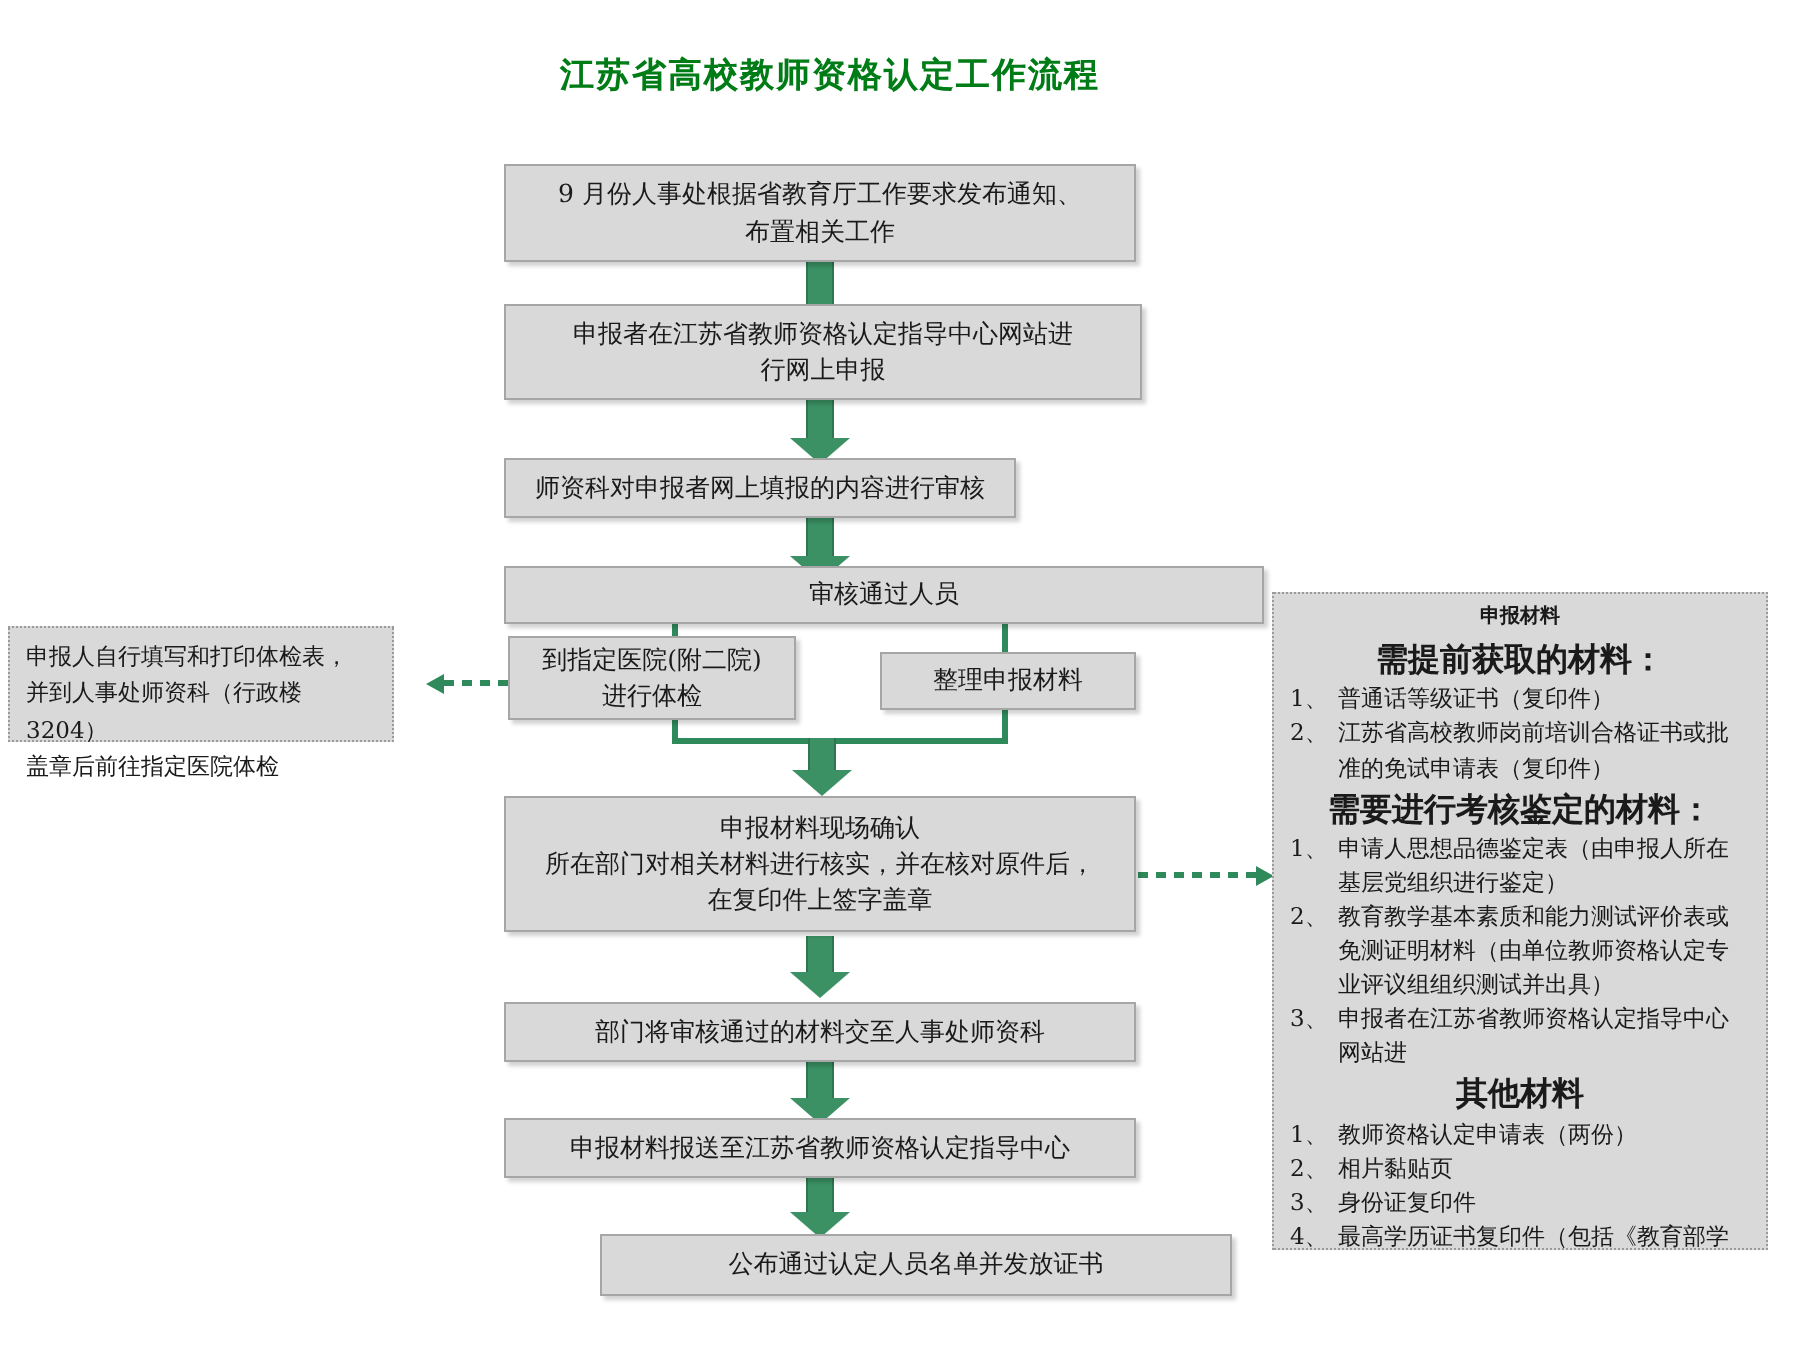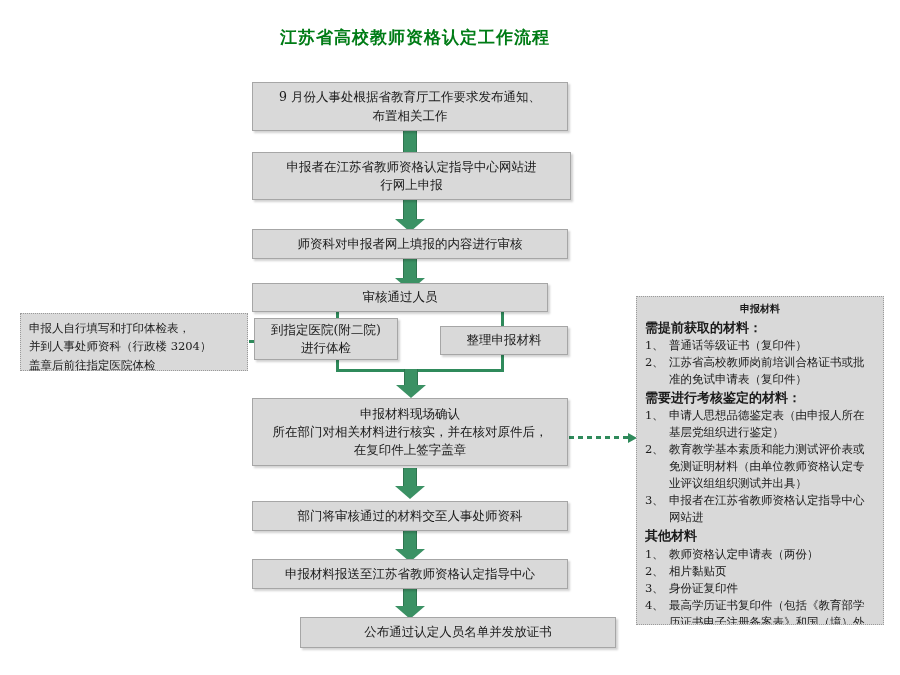--- a/index.html
+++ b/index.html
@@ -119,21 +119,21 @@
     color:#1a1a1a;
     z-index:3;
     overflow:hidden;
   }
   .panel-title{
     text-align:center;
     font-weight:bold;
     font-size:10px;
     margin-bottom:1px;
   }
-  .panel-head{font-weight:bold;font-size:13px;}
+  .panel-head{font-weight:bold;font-size:16px;text-align:center;}
   .panel-list{margin:0;padding:0;list-style:none;}
   .panel-list li{
     display:flex;
     align-items:flex-start;
   }
   .panel-list .num{width:24px;flex:0 0 24px;}
   .panel-list .txt{flex:1;text-indent:0;}
 </style>
 </head>
 <body>
@@ -190,25 +190,25 @@
   <div class="box" style="left:252px;top:82px;width:316px;height:49px;">
     <span>9 月份人事处根据省教育厅工作要求发布通知、
 布置相关工作</span>
   </div>
 
   <div class="box" style="left:252px;top:152px;width:319px;height:48px;">
     <span>申报者在江苏省教师资格认定指导中心网站进
 行网上申报</span>
   </div>
 
-  <div class="box" style="left:252px;top:229px;width:316px;height:30px;">
+  <div class="box" style="left:252px;top:229px;width:256px;height:30px;">
     <span>师资科对申报者网上填报的内容进行审核</span>
   </div>
 
-  <div class="box" style="left:252px;top:283px;width:296px;height:29px;">
+  <div class="box" style="left:252px;top:283px;width:380px;height:29px;">
     <span>审核通过人员</span>
   </div>
 
   <div class="box" style="left:440px;top:326px;width:128px;height:29px;">
     <span>整理申报材料</span>
   </div>
 
   <div class="box" style="left:254px;top:318px;width:144px;height:42px;">
     <span>到指定医院(附二院)
 进行体检</span>
@@ -225,21 +225,21 @@
   </div>
 
   <div class="box" style="left:252px;top:559px;width:316px;height:30px;">
     <span>申报材料报送至江苏省教师资格认定指导中心</span>
   </div>
 
   <div class="box" style="left:252px;top:617px;width:316px;height:31px;margin-left:48px;">
     <span>公布通过认定人员名单并发放证书</span>
   </div>
 
-  <div class="note" style="left:20px;top:313px;width:228px;height:58px;">
+  <div class="note" style="left:4px;top:313px;width:193px;height:58px;">
     <div>申报人自行填写和打印体检表，</div>
     <div>并到人事处师资科（行政楼 3204）</div>
     <div>盖章后前往指定医院体检</div>
   </div>
 
   <div class="panel" style="left:636px;top:296px;width:248px;height:329px;">
     <div class="panel-title">申报材料</div>
 
     <div class="panel-head">需提前获取的材料：</div>
     <ul class="panel-list">

